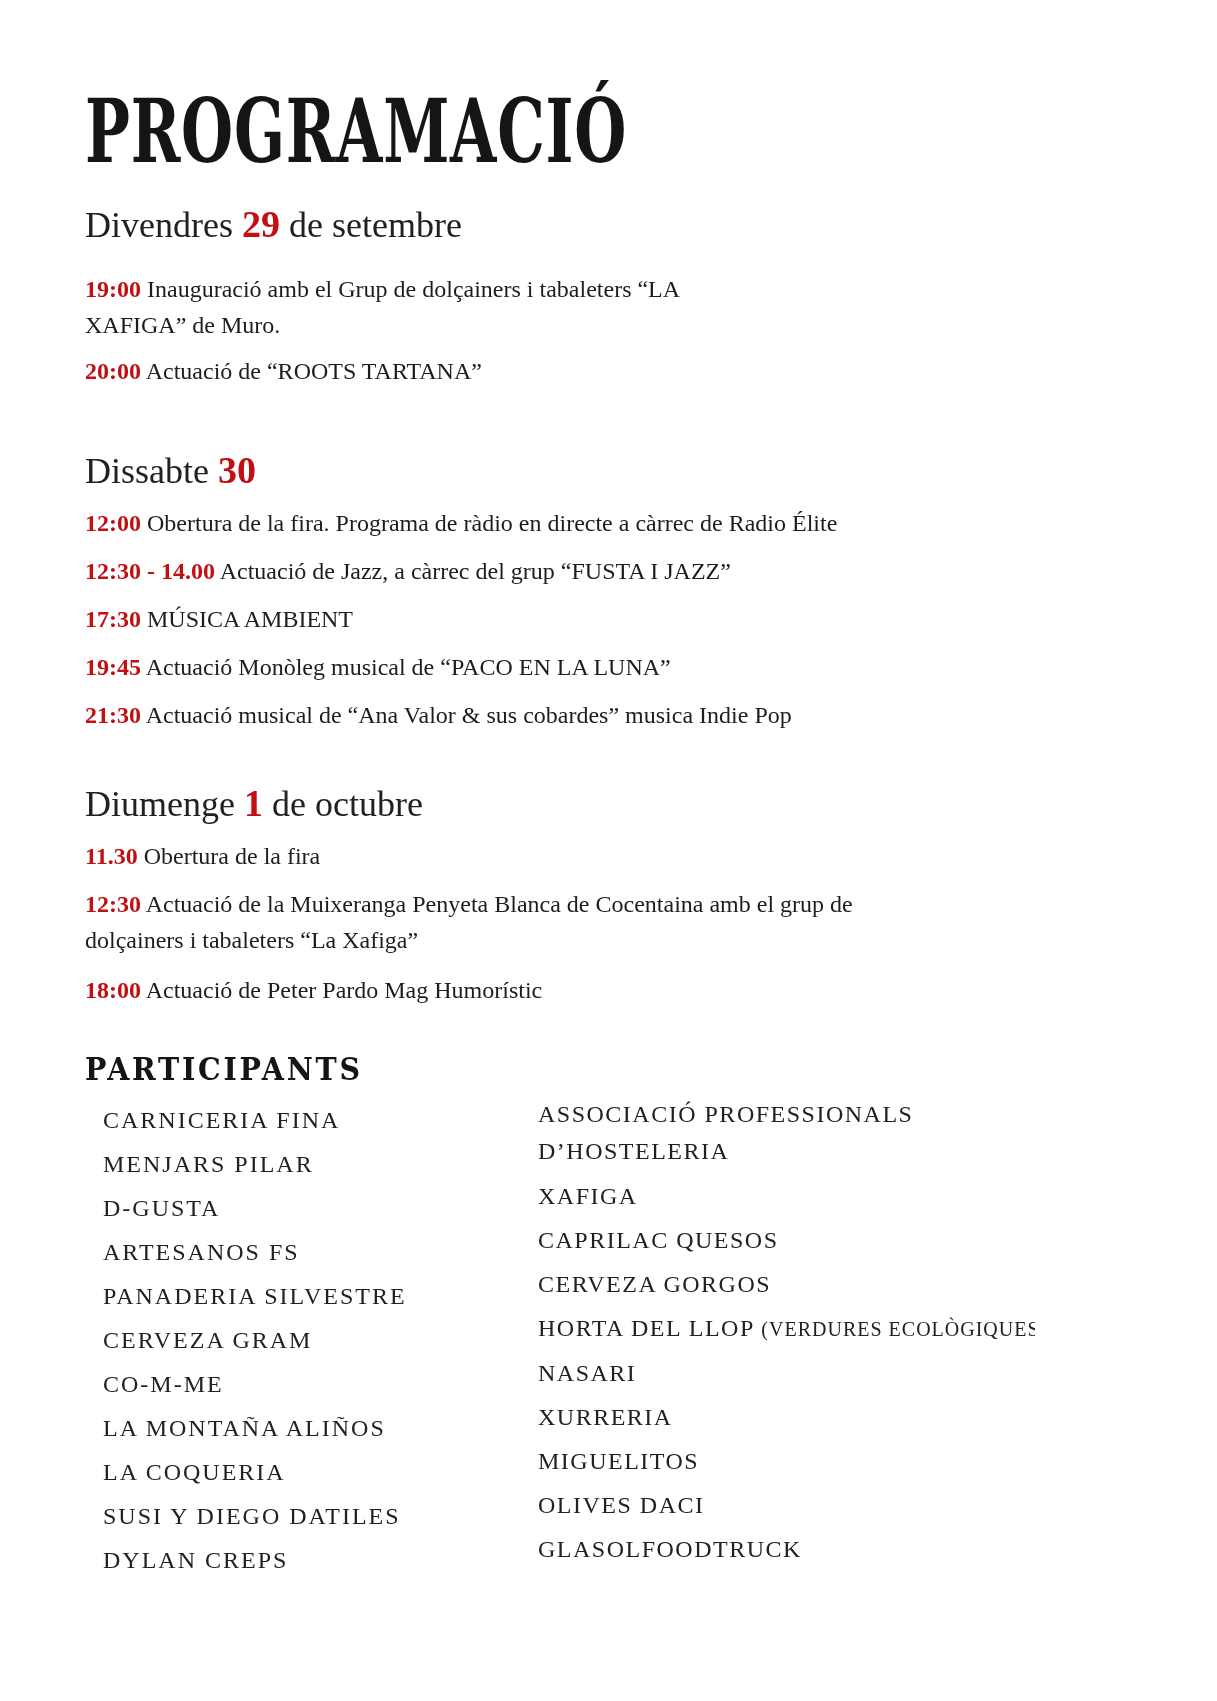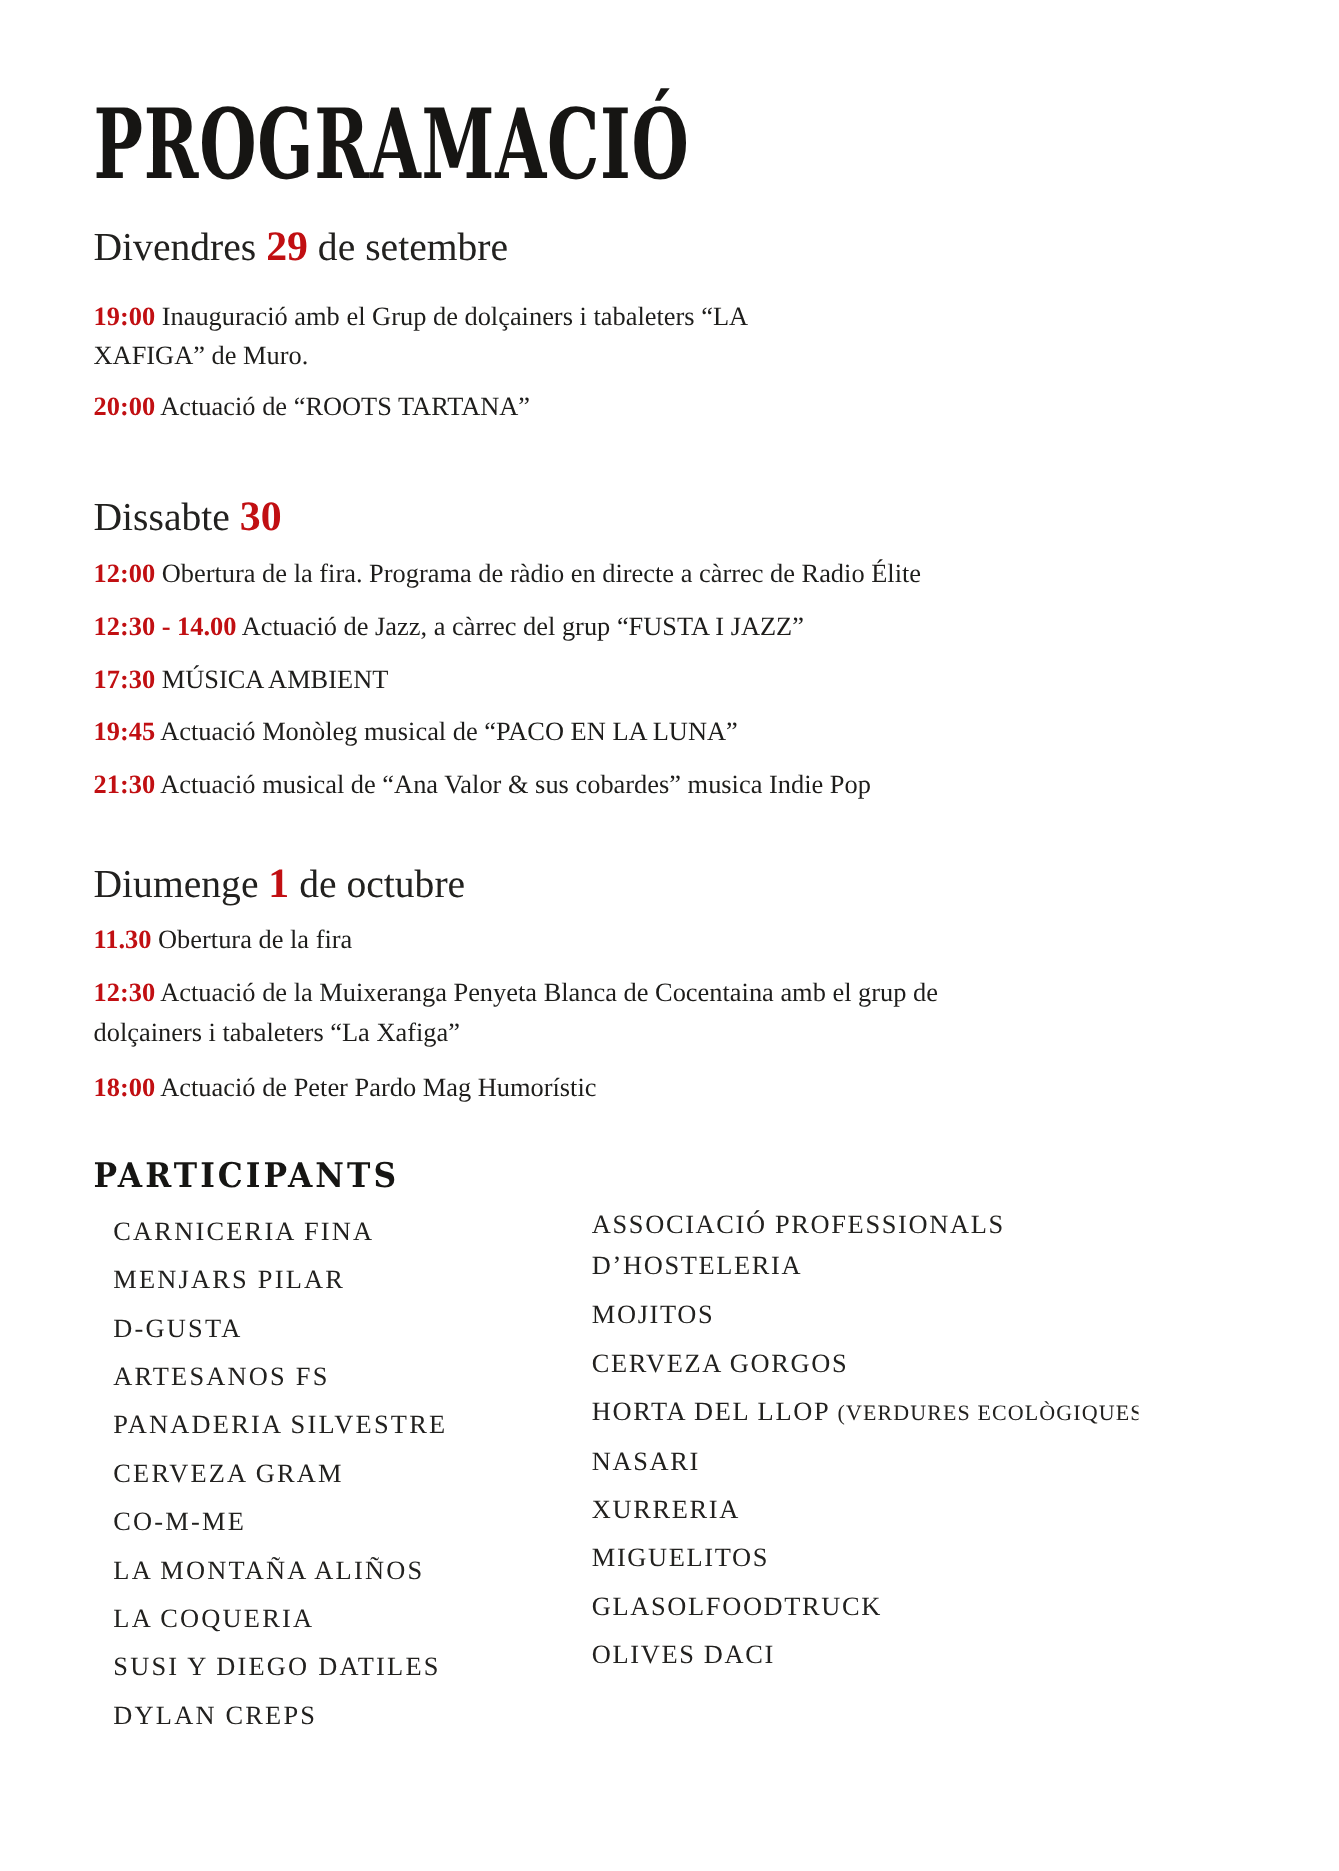--- a/index.html
+++ b/index.html
@@ -151,26 +151,27 @@
     <li>LA COQUERIA</li>
     <li>SUSI Y DIEGO DATILES</li>
     <li>DYLAN CREPS</li>
   </ul>
 
   <ul class="plist plist-right">
     <li class="two-line">
       <span class="pline">ASSOCIACIÓ PROFESSIONALS</span>
       <span class="pline">D’HOSTELERIA</span>
     </li>
-    <li>MOJITOS</li>
+    <li>XAFIGA</li>
+    <li>CAPRILAC QUESOS</li>
     <li>CERVEZA GORGOS</li>
     <li>
       <span>HORTA DEL LLOP</span>
       <span class="note">(VERDURES ECOLÒGIQUES)</span>
     </li>
     <li>NASARI</li>
     <li>XURRERIA</li>
     <li>MIGUELITOS</li>
+    <li>OLIVES DACI</li>
     <li>GLASOLFOODTRUCK</li>
-    <li>OLIVES DACI</li>
   </ul>
 
 </div>
 
 </body></html>

